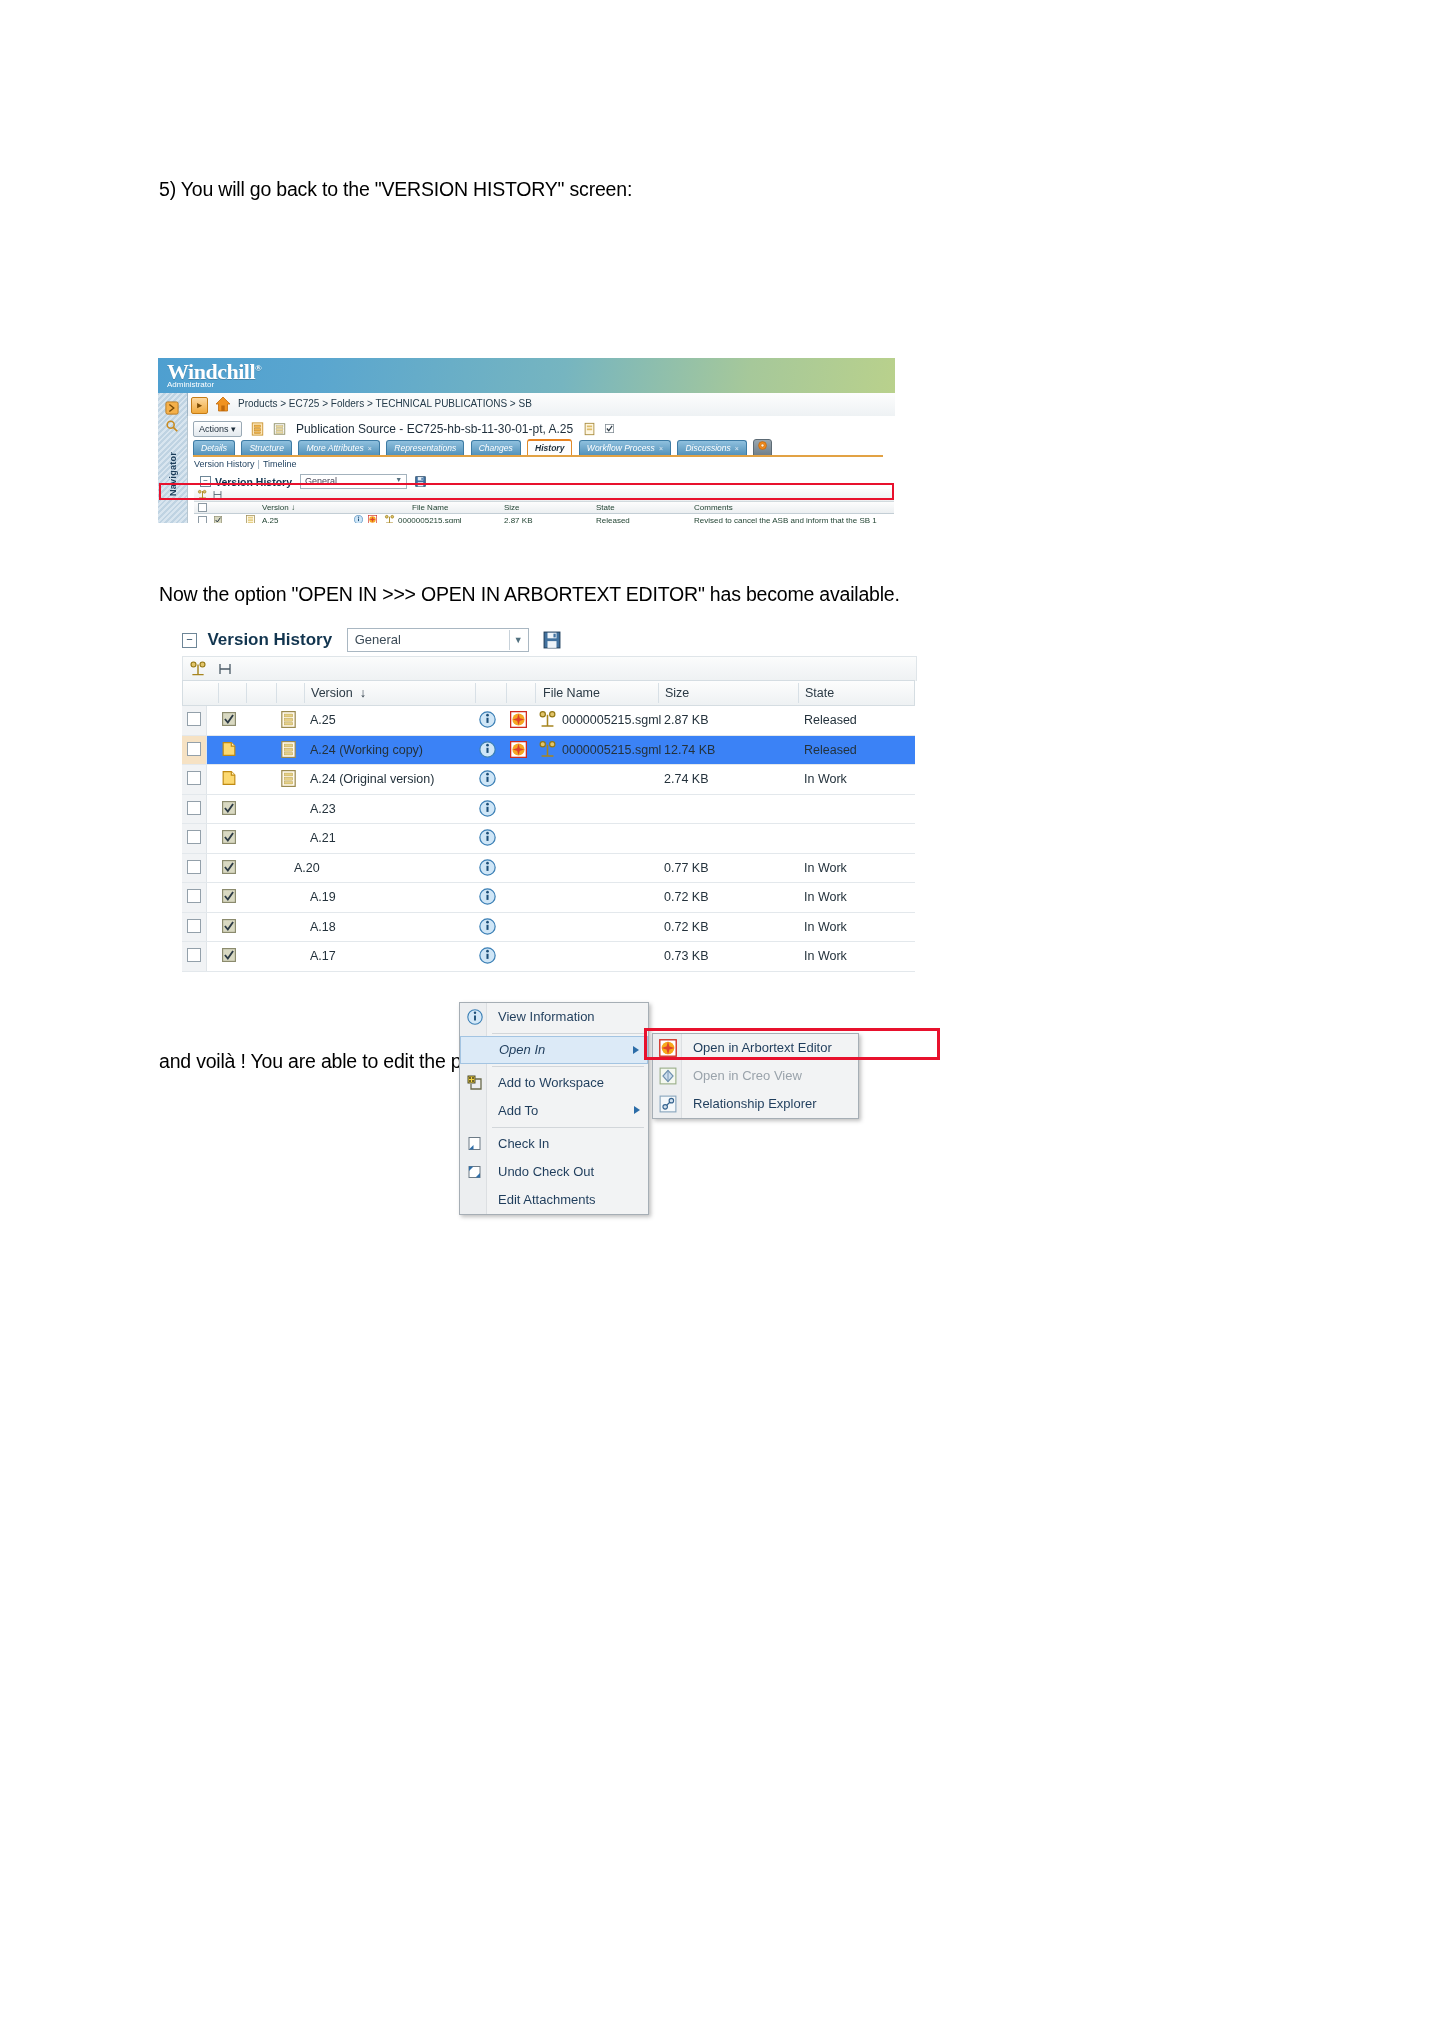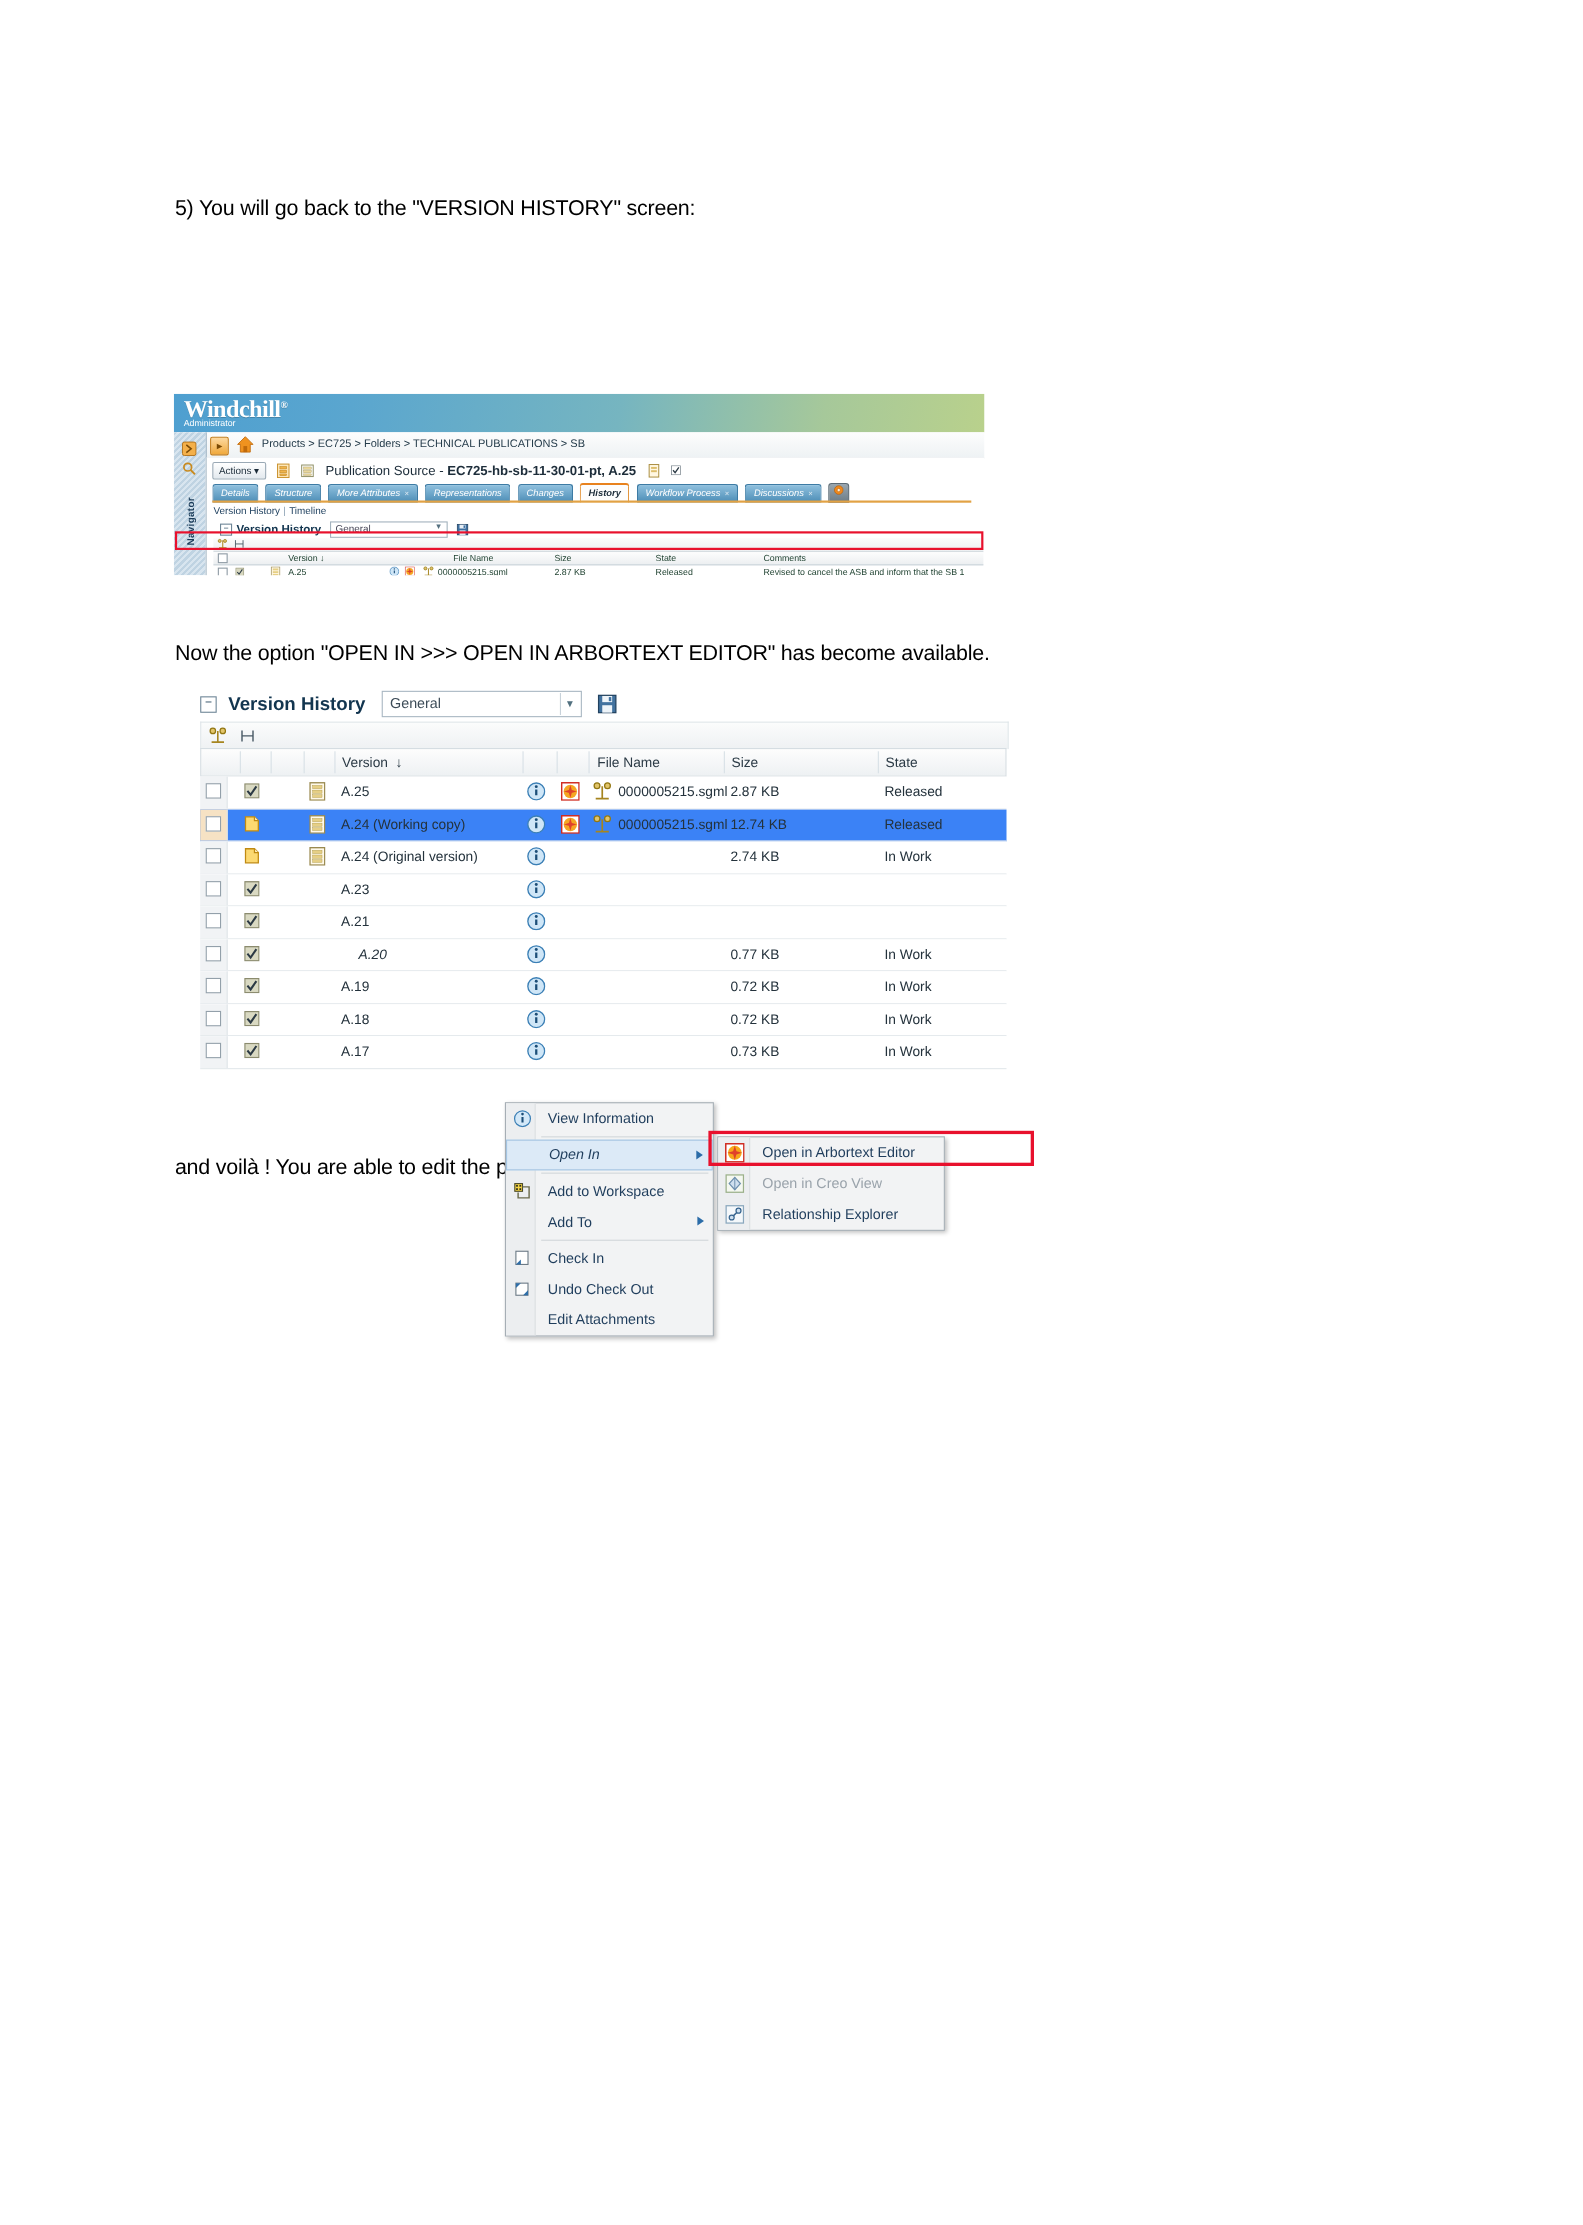--- a/index.html
+++ b/index.html
@@ -83,21 +83,21 @@
     background:linear-gradient(180deg,#ffffff,#e3e9ee);
     color:#1b2b38;vertical-align:middle;
   }
   .docicon{
     display:inline-block;width:13px;height:14px;vertical-align:middle;margin-left:5px;
   }
   .wc-title{
     font-size:12px;color:#1d2d3a;vertical-align:middle;margin-left:5px;
     font-family:"Liberation Sans", sans-serif;
   }
-  .wc-title b{font-weight:bold;text-align:right;}
+  .wc-title b{font-weight:normal;text-align:right;}
   
   .tabrow{position:absolute;left:5px;top:23px;height:16px;white-space:nowrap;}
   .tab{
     display:inline-block;height:13px;line-height:13px;
     padding:1px 7px 2px 7px;margin-right:2px;
     font-size:8.5px;font-style:italic;color:#fff;
     background:linear-gradient(180deg,#8fc0de,#4b8cb5);
     border:1px solid #3d7ba4;border-bottom:none;
     border-radius:3px 3px 0 0;vertical-align:bottom;
   }
@@ -581,21 +581,21 @@
               <circle cx="7" cy="3.4" r="1.1" fill="#1c4e78"></circle>
             </svg></span>
       </div>
       <div class="s2-row">
         <span class="gcol"></span>
           <span class="cbx"></span>
         <span class="c" style="left:40px;top:6px;"><svg style="width:14px;height:14px;" viewBox="0 0 12 12">
               <rect x=".5" y=".5" width="11" height="11" fill="#d9d9c2" stroke="#8b8b6e"></rect>
               <path d="M2.5 6 L5 9 L9.5 2.5" stroke="#2c3a45" stroke-width="1.6" fill="none"></path>
             </svg></span>
-        <span class="c" style="left:144px;font-style:italic;">A.20</span>
+        <span class="c" style="left:112px;">A.20</span>
         <span class="c" style="left:297px;top:5px;"><svg style="width:17px;height:17px;" viewBox="0 0 14 14">
               <circle cx="7" cy="7" r="6.3" fill="#cfe6f7" stroke="#3b7fb5"></circle>
               <path d="M7 5.6 v4.2" stroke="#1c4e78" stroke-width="1.7"></path>
               <circle cx="7" cy="3.4" r="1.1" fill="#1c4e78"></circle>
             </svg></span>
         <span class="c" style="left:482px;">0.77 KB</span>
         <span class="c" style="left:622px;">In Work</span>
       </div>
       <div class="s2-row">
         <span class="gcol"></span>

